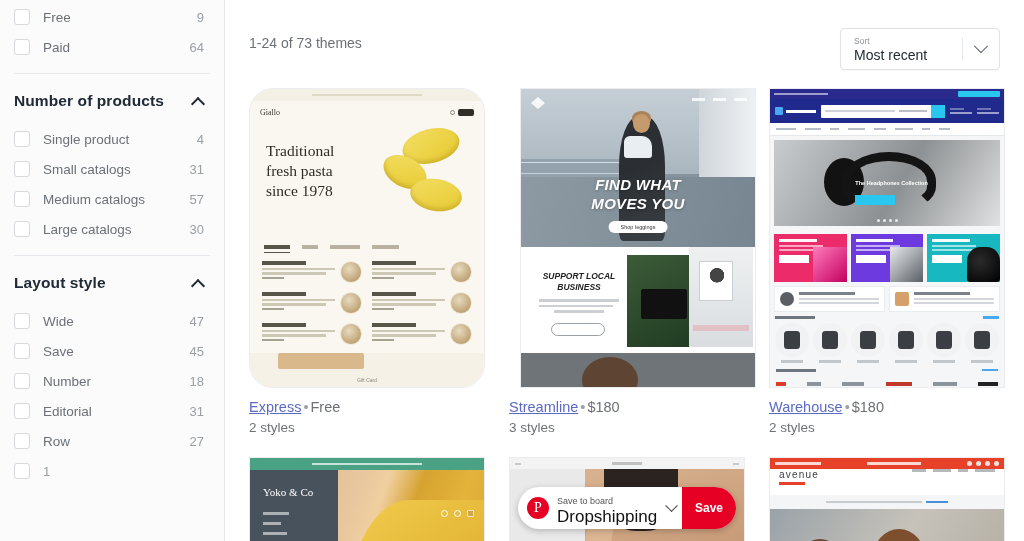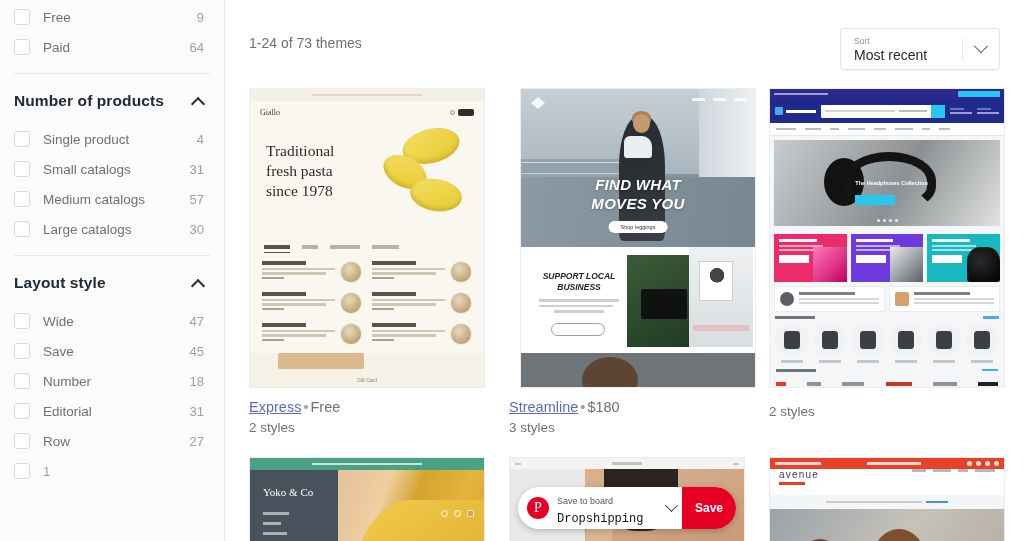--- a/index.html
+++ b/index.html
@@ -88,21 +88,21 @@
     background: #fff; border: 1px solid #ebedf0;
     position: relative;
   }
   .cap { padding-top: 11px; }
   .cap-line { font-size: 14.5px; color: #6b7177; white-space: nowrap; }
   .cap-name { color: #5c6ac4; text-decoration: underline; font-weight: normal; }
   .dot { color: #9aa0a6; padding: 0 2px; }
   .cap-sub { font-size: 13.5px; color: #6b7177; padding-top: 5px; }
 
   
-  .t1 { background: #faf7f0; }
+  .t1 { background: #faf7f0; border-radius: 24px; }
   .t1 .ann { height: 12px; background: #f4f0e6; display: flex; align-items: center; justify-content: center; }
   .t1 .ann i { display: block; width: 110px; height: 2px; background: #ded8c6; }
   .t1 .nav { display: flex; align-items: center; justify-content: space-between; padding: 7px 10px 0 10px; }
   .t1 .logo { font-family: "Liberation Serif", serif; font-size: 8px; color: #3b3a34; }
   .t1 .nicons { display: flex; gap: 3px; align-items: center; }
   .t1 .nicons u { display: block; width: 5px; height: 5px; border: 1px solid #8d8a7d; border-radius: 50%; }
   .t1 .pill { width: 16px; height: 7px; background: #2f2e29; border-radius: 2px; }
   .t1 .hero { position: relative; height: 122px; }
   .t1 .head {
     position: absolute; left: 16px; top: 24px;
@@ -292,21 +292,21 @@
   .t5 .pinbar {
     position: absolute; left: 8px; right: 8px; top: 18px; height: 42px;
     background: #fff; border-radius: 22px; display: flex; align-items: center;
     box-shadow: 0 2px 6px rgba(0,0,0,.22); overflow: hidden;
   }
   .t5 .plogo { width: 22px; height: 22px; border-radius: 50%; background: #e60023;
     color: #fff; font-size: 14px; font-family: "Liberation Serif", serif;
     display: flex; align-items: center; justify-content: center; margin: 0 8px 0 9px; flex: none; }
   .t5 .ptxt { flex: 1; }
   .t5 .plbl { font-size: 9px; color: #555; line-height: 11px; }
-  .t5 .pval { font-size: 12px; color: #111; line-height: 15px; font-family: Liberation Mono, monospace; }
+  .t5 .pval { font-size: 17px; color: #111; line-height: 15px; }
   .t5 .pchev { width: 22px; display: flex; align-items: center; justify-content: center; }
   .t5 .pchev::before { content: ""; width: 8px; height: 8px;
     border-right: 1.6px solid #444; border-bottom: 1.6px solid #444; transform: rotate(45deg) translate(-2px,-2px); }
   .t5 .psave { width: 54px; align-self: stretch; background: #e60023; color: #fff;
     font-size: 12px; font-weight: bold; display: flex; align-items: center; justify-content: center; }
 
   
   .t6 { background: #fff; }
   .t6 .rb { height: 11px; background: #e8412a; display: flex; align-items: center; justify-content: space-between; padding: 0 5px; }
   .t6 .rb s { display: block; height: 2.5px; background: rgba(255,255,255,.8); }
@@ -706,20 +706,23 @@
           <div class="brands">
               <u></u>
               <u></u>
               <u></u>
               <u></u>
               <u></u>
               <u></u>
             </div>
         </div>
         <div class="cap">
+          <div class="cap-line">
+            <a class="cap-name" href="#">Warehouse</a><span class="dot">•</span><span>$180</span>
+          </div>
           <div class="cap-sub">2 styles</div>
         </div>
       </article>
 
       <article class="card">
         <div class="thumb t4">
           <div class="grn">
               <s></s>
             </div>
           <div class="body4">

